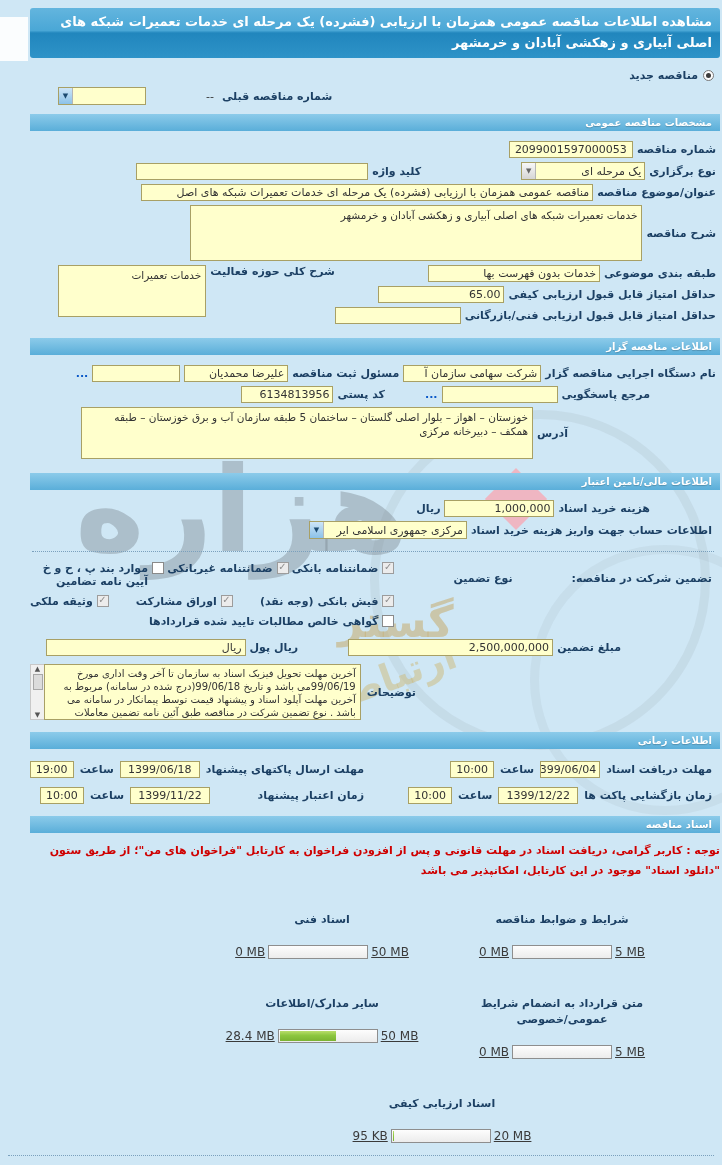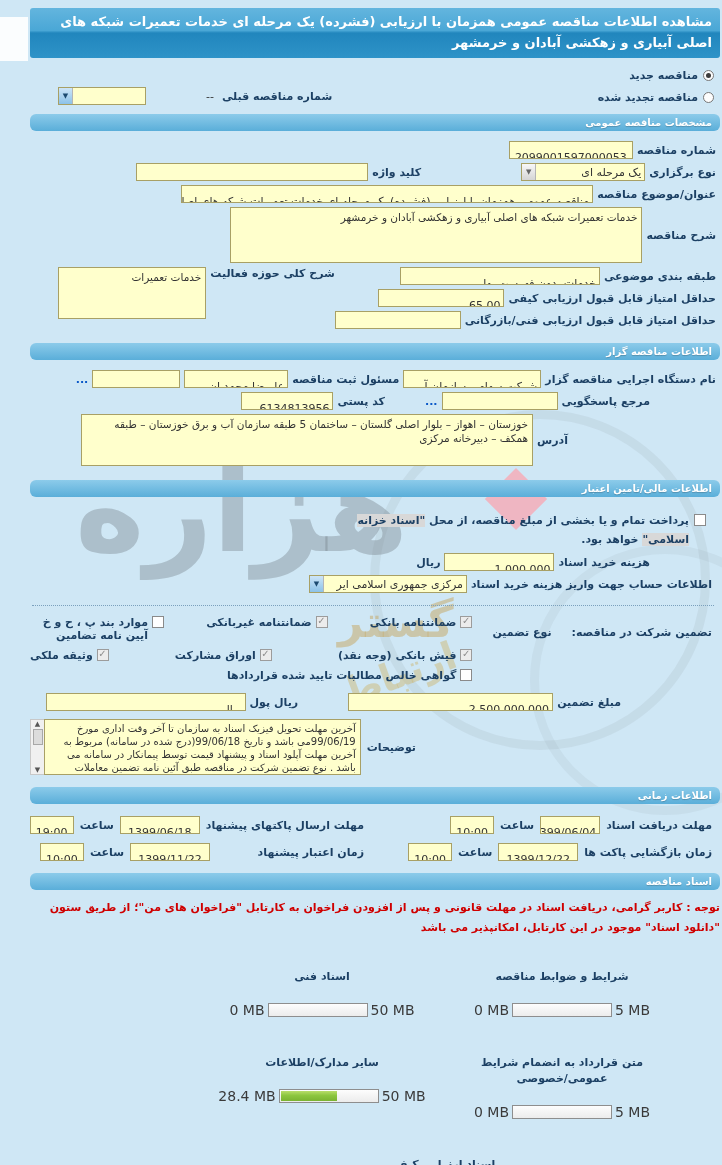--- a/index.html
+++ b/index.html
@@ -23,29 +23,29 @@
              color:rgba(205,185,120,0.5); transform:rotate(-20deg); }
   .corner { position:absolute; top:9px; left:0; width:28px; height:44px;
             background:rgba(255,255,255,0.9); }
 
   .content { position:relative; z-index:1; }
 
   
   .banner { margin:8px 2px 0 30px; padding:3px 8px 5px; border-radius:3px;
             background:linear-gradient(180deg,#63b5de 0%,#4aa7d6 45%,#2186bd 50%,#2e93c8 100%);
             color:#fff; font-weight:bold; font-size:13px; line-height:21px; text-align:right; }
-  .sec-bar { margin:4px 2px 4px 30px; height:17px; line-height:17px; border-radius:6px;
+  .sec-bar { margin:4px 2px 4px 30px; height:17px; line-height:17px; border-radius:0;
              background:linear-gradient(180deg,#8ccbea 0%,#5aaed9 100%);
              color:#fff; font-weight:bold; font-size:10px; padding:0 8px; text-align:right;
              text-shadow:0 1px 1px rgba(0,0,0,0.2); }
 
   
   .lb  { font-weight:bold; color:#1c4064; white-space:nowrap; }
   .inp { background:#ffffcc; border:1px solid #a8a065; height:17px; line-height:15px;
-         padding:8px 3px; overflow:hidden; white-space:nowrap; color:#333; flex:none; text-align:right; }
+         padding:0 3px; overflow:hidden; white-space:nowrap; color:#333; flex:none; text-align:right; }
   .inp.ctr { text-align:center; }
   .ta  { background:#ffffcc; border:1px solid #a8a065; padding:2px 4px; overflow:hidden;
          font-size:10.5px; line-height:14px; color:#333; text-align:right; }
   .sel { background:#ffffcc; border:1px solid #a8a065; height:18px; display:flex;
          align-items:center; justify-content:space-between; padding-right:3px; color:#333; flex:none; }
   .sel .arrow { width:14px; height:16px; flex:none; display:flex; align-items:center;
          justify-content:center; font-size:7px; color:#666; border-right:1px solid #b5b5b5;
          background:linear-gradient(180deg,#f8f8f8,#d5d5d5); }
   .sel.blue .arrow { background:linear-gradient(180deg,#cde5f8,#8cc2e8); color:#1c4a70; }
   .chk { width:12px; height:12px; background:#fff; border:1px solid #8a8a8a;
@@ -63,32 +63,32 @@
 
   
   .radio-area { position:relative; margin:6px 8px 0 0; height:46px; }
   .radio-row { display:flex; align-items:center; column-gap:5px; height:22px; }
   .prev-group { position:absolute; left:58px; top:23px; display:flex; align-items:center; }
   .prev-group .dash { margin-right:8px; margin-left:60px; color:#333; }
   .prev-group .sel { width:88px; }
 
   
   .sec-body { padding:6px 6px 6px 30px; }
-  .g-title-inp { width:412px; }
+  .g-title-inp { width:452px; }
   .split { display:flex; align-items:flex-start; }
   .split .rp { width:472px; }
   .split .lp { display:flex; align-items:flex-start; column-gap:4px; }
 
   
   .treasury { display:flex; align-items:flex-start; column-gap:5px; margin:4px 10px 4px 0; }
   .treasury .chk { margin-top:3px; }
   .treasury p { width:378px; line-height:19px; font-weight:bold; color:#1c4064; }
   .treasury .hl { background:#d8d8d8; }
   .guar { display:flex; align-items:flex-start; column-gap:20px; margin:2px 4px 0 0; }
-  .guar > .lb { margin-top:10px; }
+  .guar > .lb { margin-top:10px;margin-left:39px; }
   .guar-box { width:460px; }
   .grow { display:flex; align-items:flex-start; justify-content:space-between; margin-bottom:7px; }
   .grow.last { justify-content:flex-start; }
   .gopt { display:flex; align-items:flex-start; column-gap:4px; }
   .gopt .lb { white-space:normal; }
   .gopt .w-wrap { width:118px; }
   .notes-row { display:flex; align-items:center; column-gap:6px; margin:8px 300px 2px 0; }
   .notes-wrap { display:flex; width:336px; height:56px; }
   .notes-text { flex:1; height:56px; }
   .scrollbar { width:14px; background:#f0f0f0; border:1px solid #c8c8c8; border-right:none;
@@ -104,21 +104,21 @@
 
   
   .notice { color:#cf0000; font-weight:bold; line-height:20px; margin:8px 2px 2px 30px;
             text-align:right; }
   .files { width:480px; margin:0 40px 0 auto; }
   .files-grid { display:grid; grid-template-columns:1fr 1fr; row-gap:8px; }
   .file-cell { text-align:center; padding-top:12px; }
   .file-label { font-weight:bold; color:#1c4064; line-height:16px; max-width:175px;
                 margin:17px auto; }
   .bar-row { direction:ltr; display:flex; align-items:center; justify-content:center;
-             column-gap:3px; font-size:14px; color:#3a3a3a; margin-top:16px; }
+             column-gap:3px; font-size:12px; color:#3a3a3a; margin-top:16px;text-decoration:underline; }
   .pbar { width:100px; height:14px; border:1px solid #8e8e8e; position:relative; overflow:hidden;
           background:linear-gradient(180deg,#fdfdfd,#ececec); flex:none; }
   .pbar .fill { position:absolute; left:1px; top:1px; bottom:1px; width:0%;
           background:linear-gradient(180deg,#b8dd6a,#8cc63f 45%,#7ab332); }
   .file-center { margin-top:8px; }
 
   .footer { margin:12px 8px 0; border-top:1px dotted #7aa0bd; padding-top:13px;
             text-align:center; font-size:12px; }
   .footer .link { margin:0 5px; }
 </style>
@@ -139,24 +139,20 @@
   <div class="content">
     <div class="corner"></div>
 
     <div class="banner">مشاهده اطلاعات مناقصه عمومی همزمان با ارزیابی (فشرده) یک مرحله ای خدمات تعمیرات شبکه های اصلی آبیاری و زهکشی آبادان و خرمشهر</div>
 
     <div class="radio-area">
       <div class="radio-row">
         <span class="radio checked"></span>
         <span class="lb">مناقصه جدید</span>
       </div>
-      <div class="radio-row">
-        <span class="radio"></span>
-        <span class="lb">مناقصه تجدید شده</span>
-      </div>
       <div class="prev-group">
         <span class="lb">شماره مناقصه قبلی</span>
         <span class="dash">--</span>
         <div class="sel blue">
           <span></span>
           <span class="arrow">▼</span>
         </div>
       </div>
     </div>
 
@@ -180,21 +176,21 @@
         <div class="inp g-title-inp">مناقصه عمومی همزمان با ارزیابی (فشرده) یک مرحله ای خدمات تعمیرات شبکه های اصل</div>
       </div>
       <div class="frow">
         <span class="lb">شرح مناقصه</span>
         <div class="ta g-title-inp" style="height:56px;">خدمات تعمیرات شبکه های اصلی آبیاری و زهکشی آبادان و خرمشهر</div>
       </div>
       <div class="split">
         <div class="rp">
           <div class="frow">
             <span class="lb">طبقه بندی موضوعی</span>
-            <div class="inp" style="width:200px;">خدمات بدون فهرست بها</div>
+            <div class="inp" style="width:172px;">خدمات بدون فهرست بها</div>
           </div>
           <div class="frow">
             <span class="lb">حداقل امتیاز قابل قبول ارزیابی کیفی</span>
             <div class="inp" style="width:126px;">65.00</div>
           </div>
           <div class="frow">
             <span class="lb">حداقل امتیاز قابل قبول ارزیابی فنی/بازرگانی</span>
             <div class="inp" style="width:126px;"></div>
           </div>
         </div>
@@ -223,24 +219,20 @@
         <div class="inp" style="width:92px;">6134813956</div>
       </div>
       <div class="frow" style="margin-right:148px;">
         <span class="lb">آدرس</span>
         <div class="ta" style="width:452px; height:52px;">خوزستان – اهواز – بلوار اصلی گلستان – ساختمان 5 طبقه سازمان آب و برق خوزستان – طبقه همکف – دبیرخانه مرکزی</div>
       </div>
     </div>
 
     <div class="sec-bar">اطلاعات مالی/تامین اعتبار</div>
     <div class="sec-body">
-      <div class="treasury">
-        <span class="chk"></span>
-        <p><span>پرداخت تمام و یا بخشی از مبلغ مناقصه، از محل </span><span class="hl">"اسناد خزانه اسلامی"</span><span> خواهد بود.</span></p>
-      </div>
       <div class="frow" style="margin-right:66px;">
         <span class="lb">هزینه خرید اسناد</span>
         <div class="inp" style="width:110px;">1,000,000</div>
         <span class="lb">ریال</span>
       </div>
       <div class="frow" style="margin-right:4px;">
         <span class="lb">اطلاعات حساب جهت واریز هزینه خرید اسناد</span>
         <div class="sel blue" style="width:158px;">
           <span>مرکزی جمهوری اسلامی ایر</span>
           <span class="arrow">▼</span>

